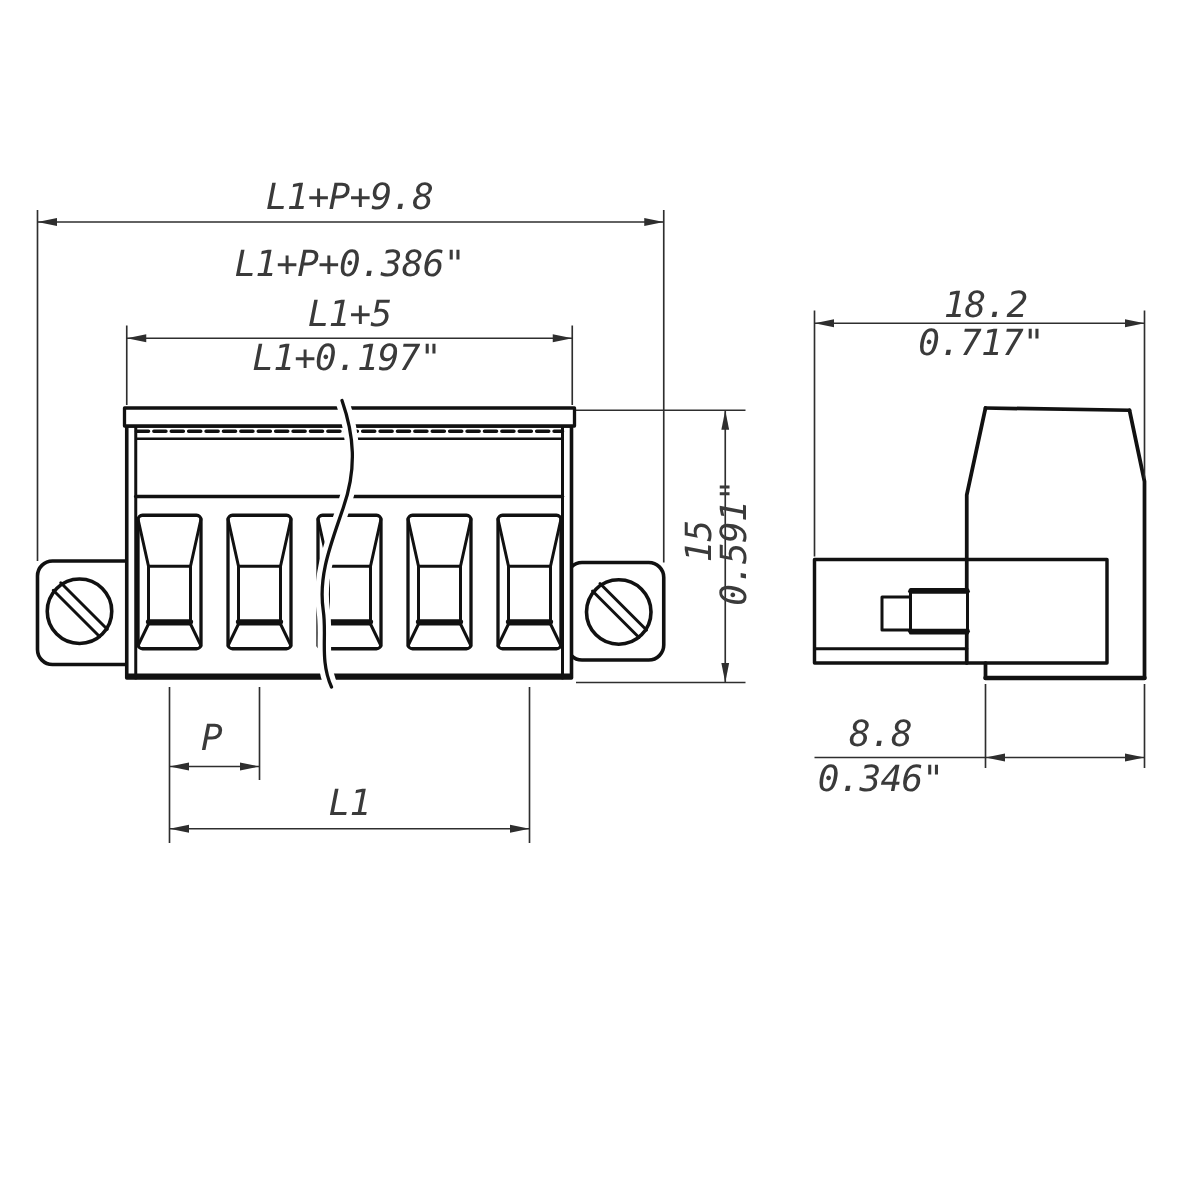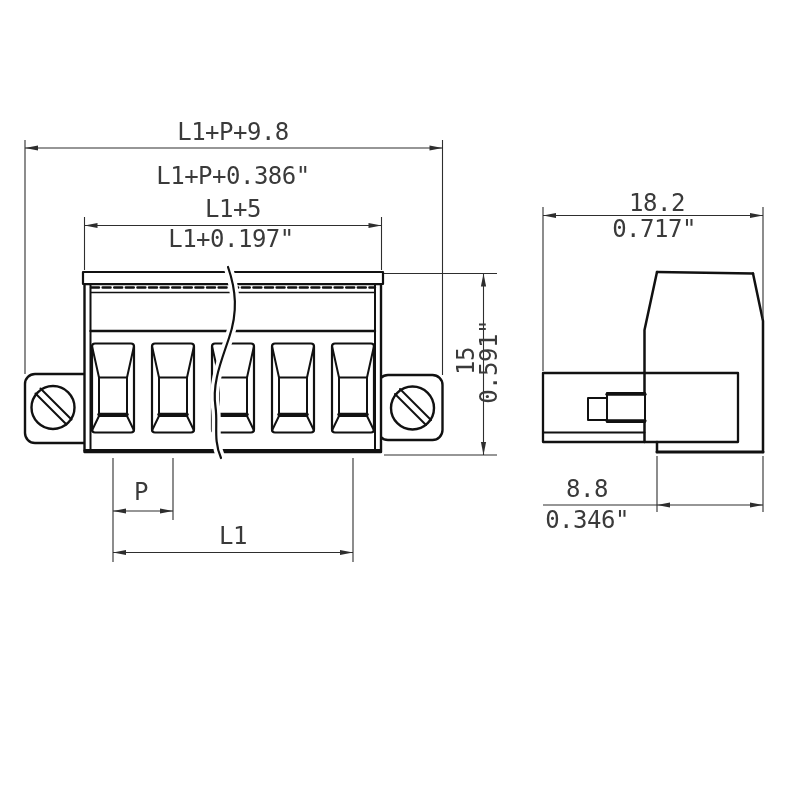--- a/index.html
+++ b/index.html
@@ -1,16 +1,16 @@
 <!DOCTYPE html>
 <html><head>
 <meta charset="utf-8">
 <style>
   html,body{margin:0;padding:0;background:#ffffff;}
-  .stage{position:relative;width:800px;height:800px;background:#fff;overflow:hidden;}
+  .stage{position:relative;width:800px;height:800px;background:#fff;overflow:hidden;font-style:italic;}
   svg{display:block;}
   .obj{stroke:#111111;fill:none;stroke-linecap:round;stroke-linejoin:round;}
   .objf{stroke:#111111;fill:#ffffff;stroke-linejoin:round;}
   .thin{stroke:#2e2e2e;stroke-width:1.1;fill:none;}
   .arr{fill:#2e2e2e;stroke:none;}
   text{font-family:"DejaVu Sans Mono","Liberation Mono",monospace;font-size:24px;fill:#3a3a3a;letter-spacing:-0.5px;}
 </style>
 </head>
 <body>
 

